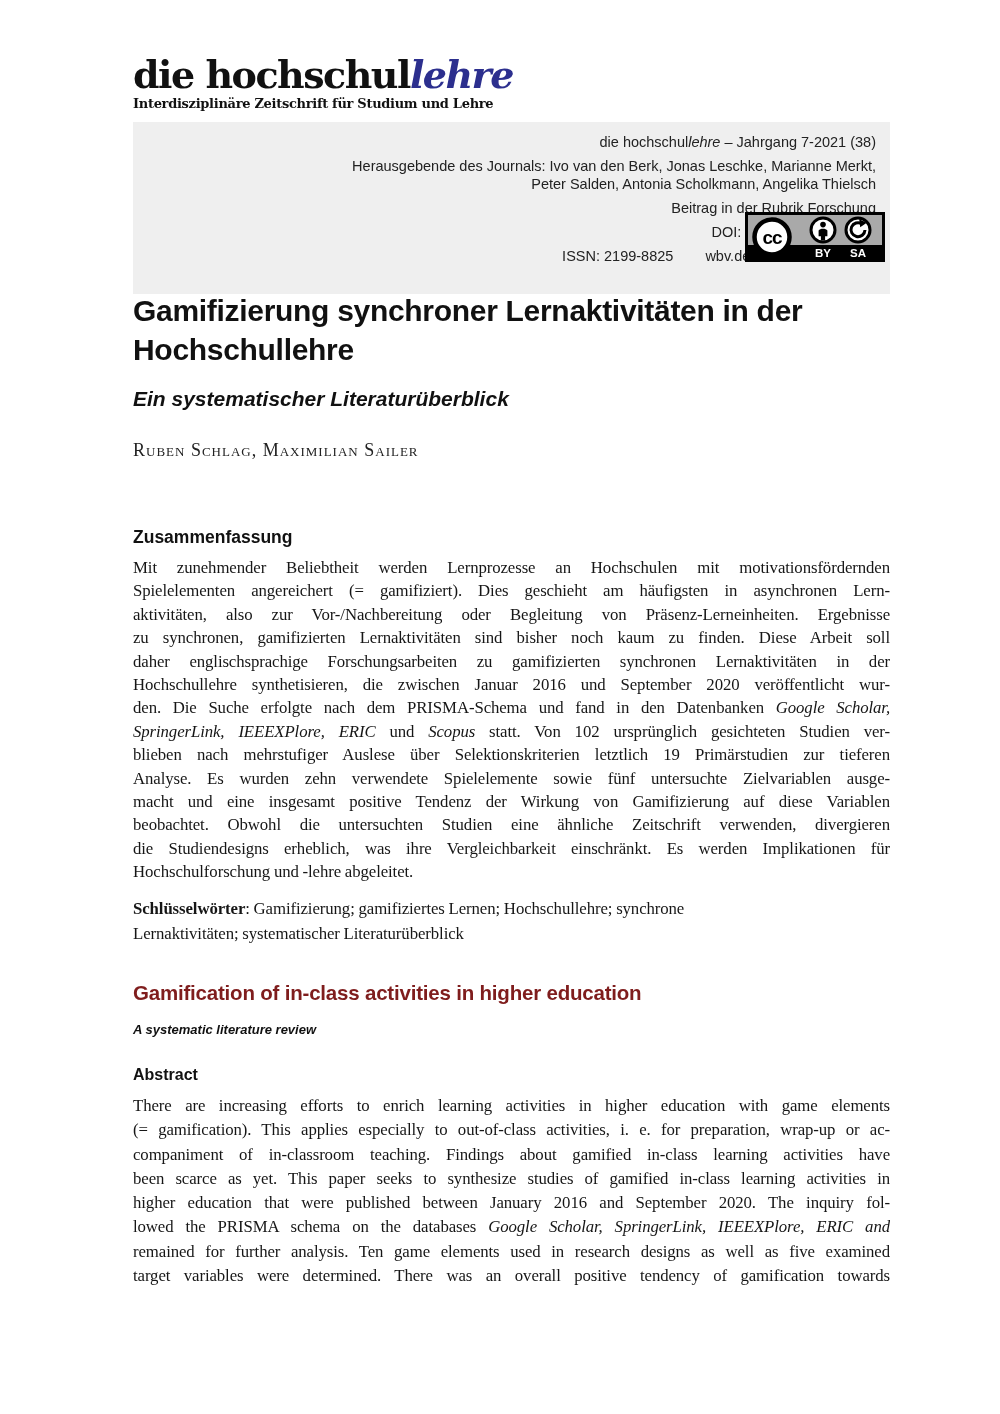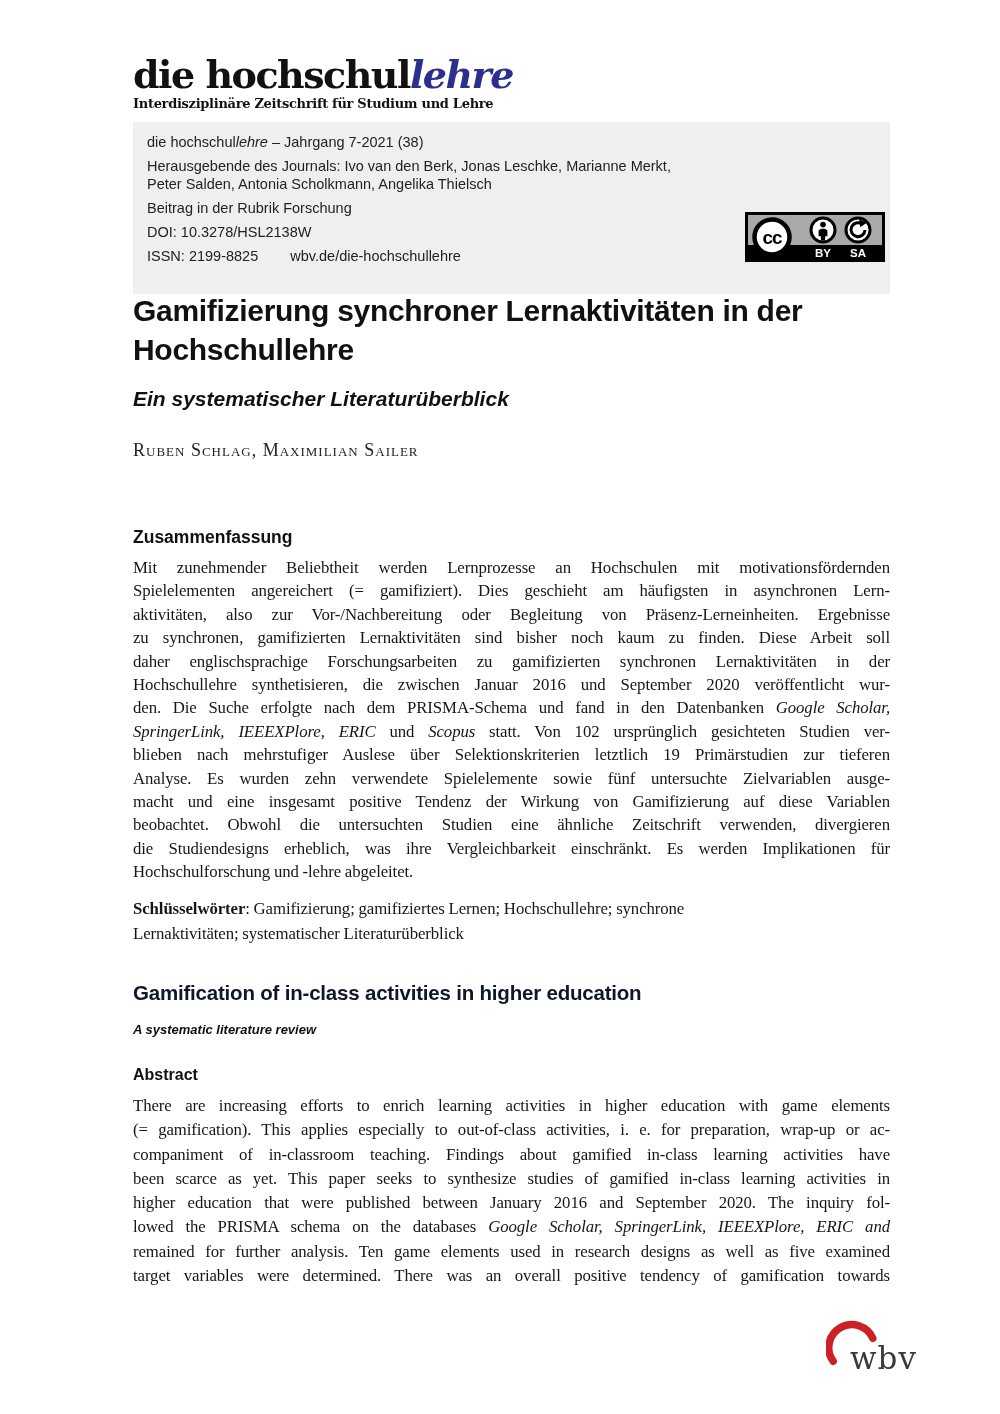--- a/index.html
+++ b/index.html
@@ -10,41 +10,41 @@
   .masthead{position:absolute;left:133px;top:55px;}
   .logo-line{font-family:"DejaVu Serif",serif;font-weight:bold;font-size:38px;line-height:40px;
              letter-spacing:-1.5px;color:#111;white-space:nowrap;}
   .logo-accent{color:#2c2f8e;font-style:italic;}
   .tagline{font-family:"DejaVu Serif",serif;font-weight:bold;font-size:13px;line-height:15px;
            letter-spacing:-0.3px;color:#111;margin-top:1px;white-space:nowrap;}
 
   
   .info-box{position:absolute;left:133px;top:122px;width:757px;height:172px;background:#efefef;
             box-sizing:border-box;padding:11px 14px;font-family:"Liberation Sans",sans-serif;
-            font-size:14.5px;line-height:18px;color:#222;}
+            font-size:14.5px;line-height:18px;color:#222;text-align:right;}
   .info-line{white-space:nowrap;}
   .gap{margin-top:6px;}
   .site{margin-left:28px;}
 
   
   .cc-badge{position:absolute;left:745px;top:212px;width:140px;height:50px;}
 
   
   .title{position:absolute;left:133px;top:291px;font-family:"Liberation Sans",sans-serif;
          font-weight:bold;font-size:30px;line-height:39px;color:#111;letter-spacing:-0.3px;}
   .subtitle{position:absolute;left:133px;top:387px;font-family:"Liberation Sans",sans-serif;
             font-weight:bold;font-style:italic;font-size:21px;color:#111;}
   .authors{position:absolute;left:133px;top:440px;font-family:"Liberation Serif",serif;
            font-variant:small-caps;font-size:18px;letter-spacing:1px;color:#222;}
 
   
   .h-de{position:absolute;left:133px;top:527px;font-family:"Liberation Sans",sans-serif;
         font-weight:bold;font-size:17.5px;color:#111;}
   .h-en{position:absolute;left:133px;top:981px;font-family:"Liberation Sans",sans-serif;
-        font-weight:bold;font-size:20.5px;color:#0f172a;letter-spacing:-0.2px;}
+        font-weight:bold;font-size:20.5px;color:#7f1d1d;letter-spacing:-0.2px;}
   .h-en-sub{position:absolute;left:133px;top:1022px;font-family:"Liberation Sans",sans-serif;
         font-weight:bold;font-style:italic;font-size:13px;color:#111;}
   .h-abs{position:absolute;left:133px;top:1066px;font-family:"Liberation Sans",sans-serif;
         font-weight:bold;font-size:16px;color:#111;}
 
   
   .para{position:absolute;left:133px;width:757px;overflow:hidden;
         font-size:16.8px;letter-spacing:-0.1px;word-spacing:-0.3px;color:#161616;}
   .para-de{top:556px;line-height:23.4px;}
   .para-kw{top:897px;line-height:24.5px;}
@@ -140,20 +140,14 @@
       <div class="pline jz">There are increasing efforts to enrich learning activities in higher education with game elements</div>
       <div class="pline jz">(= gamification). This applies especially to out-of-class activities, i. e. for preparation, wrap-up or ac-</div>
       <div class="pline jz">companiment of in-classroom teaching. Findings about gamified in-class learning activities have</div>
       <div class="pline jz">been scarce as yet. This paper seeks to synthesize studies of gamified in-class learning activities in</div>
       <div class="pline jz">higher education that were published between January 2016 and September 2020. The inquiry fol-</div>
       <div class="pline jz">lowed the PRISMA schema on the databases <i>Google Scholar, SpringerLink, IEEEXPlore, ERIC and</i></div>
       <div class="pline jz">remained for further analysis. Ten game elements used in research designs as well as five examined</div>
       <div class="pline jz">target variables were determined. There was an overall positive tendency of gamification towards</div>
     </div>
 
-  <div class="wbv">
-    <svg width="64" height="60" viewBox="0 0 64 60">
-      <path d="M 7.2 43.2 A 23 23 0 1 1 46.8 20.3" fill="none" stroke="#cc2027" stroke-width="7.5" stroke-linecap="round"></path>
-    </svg>
-    <span class="wbv-text">wbv</span>
-  </div>
 
 </div>
 
 </body></html>

